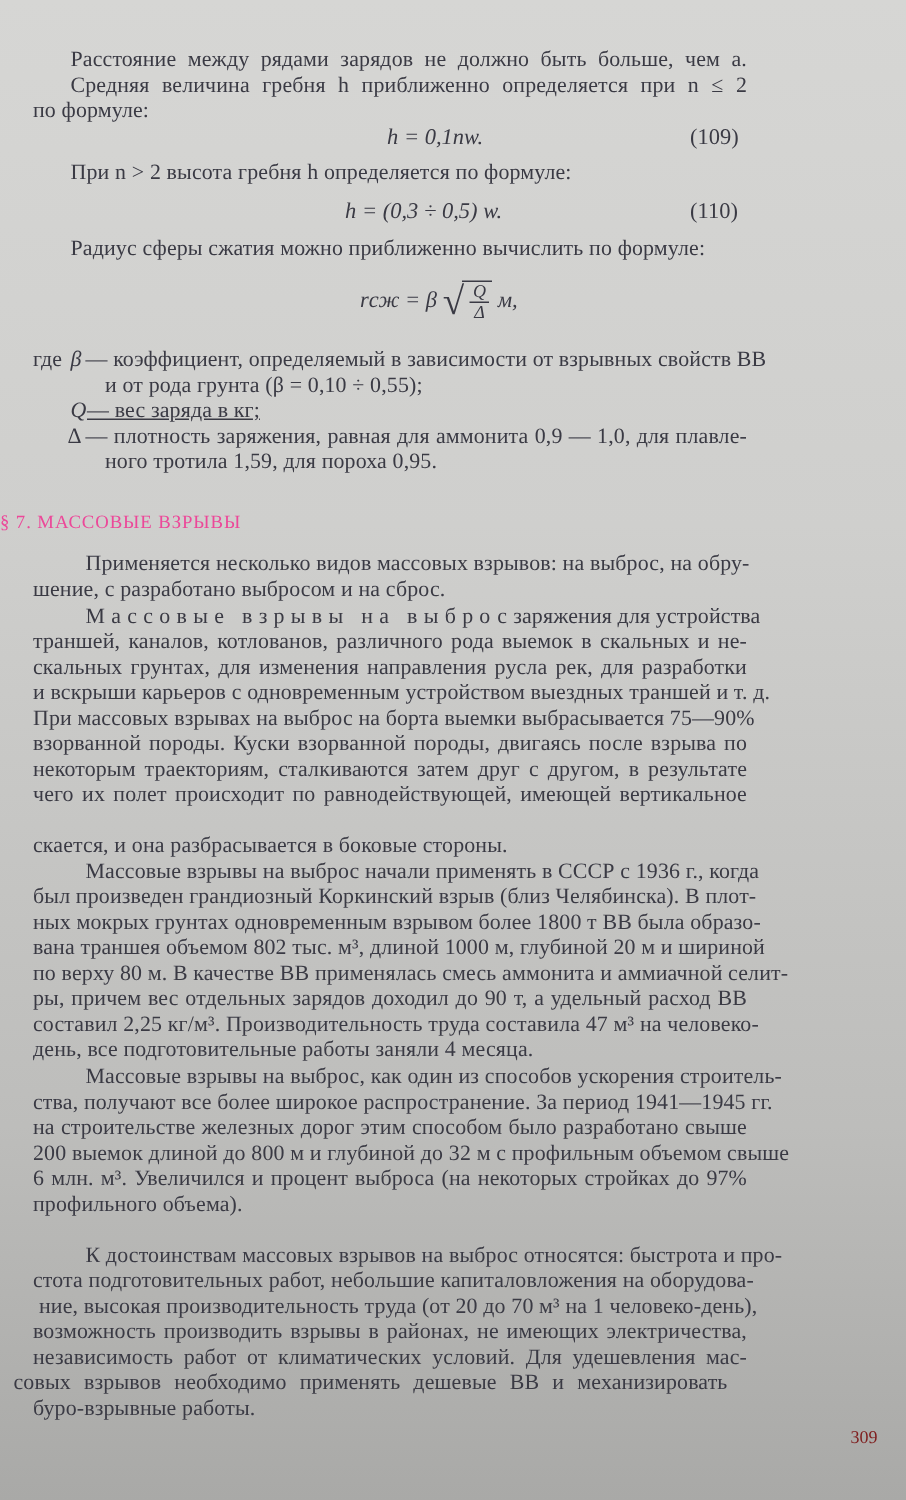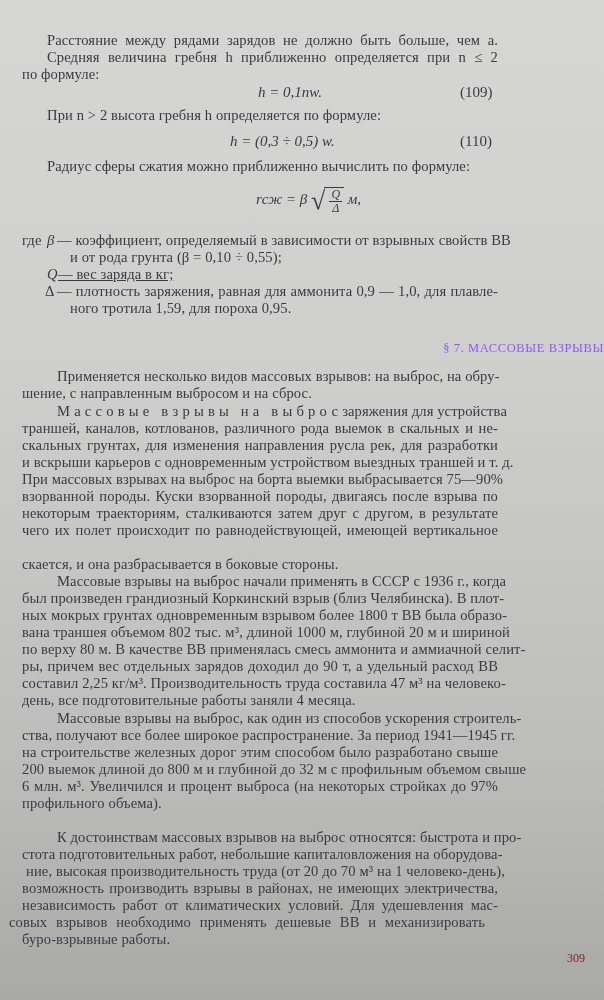--- a/index.html
+++ b/index.html
@@ -22,21 +22,21 @@
   }
   .just { text-align: justify; text-align-last: justify; }
   .eq {
     position: absolute; font-size: 15px; font-style: italic; white-space: nowrap;
   }
   .eqnum {
     position: absolute; font-size: 15px; white-space: nowrap;
   }
   .heading {
     position: absolute; left: 0; width: 604px; top: 341px;
-    text-align: right; font-size: 12.5px; letter-spacing: 0.6px; color: #8b5cf6;
+    text-align: left; font-size: 12.5px; letter-spacing: 0.6px; color: #ec4899;
   }
   .spaced { letter-spacing: 4.2px; }
   .pagenum { position: absolute; left: 567px; top: 951px; font-size: 12px; color: #7f1d1d; }
   .frac { display: inline-block; vertical-align: middle; text-align: center; font-size: 12px; margin: 0 2px; }
   .frac span { display: block; line-height: 13px; }
   .frac .num { border-bottom: 1px solid #3a3a44; padding: 0 2px; }
   .root { display: inline-block; border-top: 1px solid #3a3a44; padding-left: 3px; margin-left: -1px; }
   .rad { font-size: 26px; font-style: normal; vertical-align: middle; }
 </style>
 </head>
@@ -51,42 +51,42 @@
   <div class="eq" style="left:258px;top:84px;">h = 0,1nw.</div>
   <div class="eqnum" style="left:460px;top:84px;">(109)</div>
 
   <div class="line" style="left:47px;top:107px;">При n &gt; 2 высота гребня h определяется по формуле:</div>
 
   <div class="eq" style="left:230px;top:133px;">h = (0,3 ÷ 0,5) w.</div>
   <div class="eqnum" style="left:460px;top:133px;">(110)</div>
 
   <div class="line" style="left:47px;top:158px;">Радиус сферы сжатия можно приближенно вычислить по формуле:</div>
 
-  <div class="eq" style="left:240px;top:186px;margin-left:16px;">
+  <div class="eq" style="left:240px;top:186px;">
     <span>rсж = β</span>
     <span class="rad">√</span><span class="root"><span class="frac"><span class="num">Q</span><span class="den">Δ</span></span></span>
     <span>м,</span>
   </div>
 
   <div class="line" style="left:22px;top:232px;">где</div>
   <div class="line" style="left:47px;top:232px;font-style:italic;">β</div>
   <div class="line just" style="left:57px;top:232px;width:441px;">— коэффициент, определяемый в зависимости от взрывных свойств ВВ</div>
   <div class="line" style="left:70px;top:249px;">и от рода грунта (β = 0,10 ÷ 0,55);</div>
 
   <div class="line" style="left:47px;top:266px;font-style:italic;">Q</div>
   <div class="line" style="left:58px;top:266px;text-decoration:underline;">— вес заряда в кг;</div>
 
   <div class="line" style="left:45px;top:283px;">Δ</div>
   <div class="line just" style="left:57px;top:283px;width:441px;">— плотность заряжения, равная для аммонита 0,9 — 1,0, для плавле-</div>
   <div class="line" style="left:70px;top:300px;">ного тротила 1,59, для пороха 0,95.</div>
 
   <div class="heading">§ 7. МАССОВЫЕ ВЗРЫВЫ</div>
 
   <div class="line just" style="left:57px;top:368px;width:441px;">Применяется несколько видов массовых взрывов: на выброс, на обру-</div>
-  <div class="line" style="left:22px;top:385px;">шение, с направленным выбросом и на сброс.</div>
+  <div class="line" style="left:22px;top:385px;">шение, с разработано выбросом и на сброс.</div>
 
   <div class="line" style="left:57px;top:403px;width:441px;display:flex;">
     <span class="spaced">Массовые взрывы на выброс</span>
     <span style="flex:1;text-align:right;"> заряжения для устройства</span>
   </div>
   <div class="line just" style="left:22px;top:420px;width:476px;">траншей, каналов, котлованов, различного рода выемок в скальных и не-</div>
   <div class="line just" style="left:22px;top:437px;width:476px;">скальных грунтах, для изменения направления русла рек, для разработки</div>
   <div class="line just" style="left:22px;top:454px;width:476px;">и вскрыши карьеров с одновременным устройством выездных траншей и т. д.</div>
   <div class="line just" style="left:22px;top:471px;width:476px;">При массовых взрывах на выброс на борта выемки выбрасывается 75—90%</div>
   <div class="line just" style="left:22px;top:488px;width:476px;">взорванной породы. Куски взорванной породы, двигаясь после взрыва по</div>

